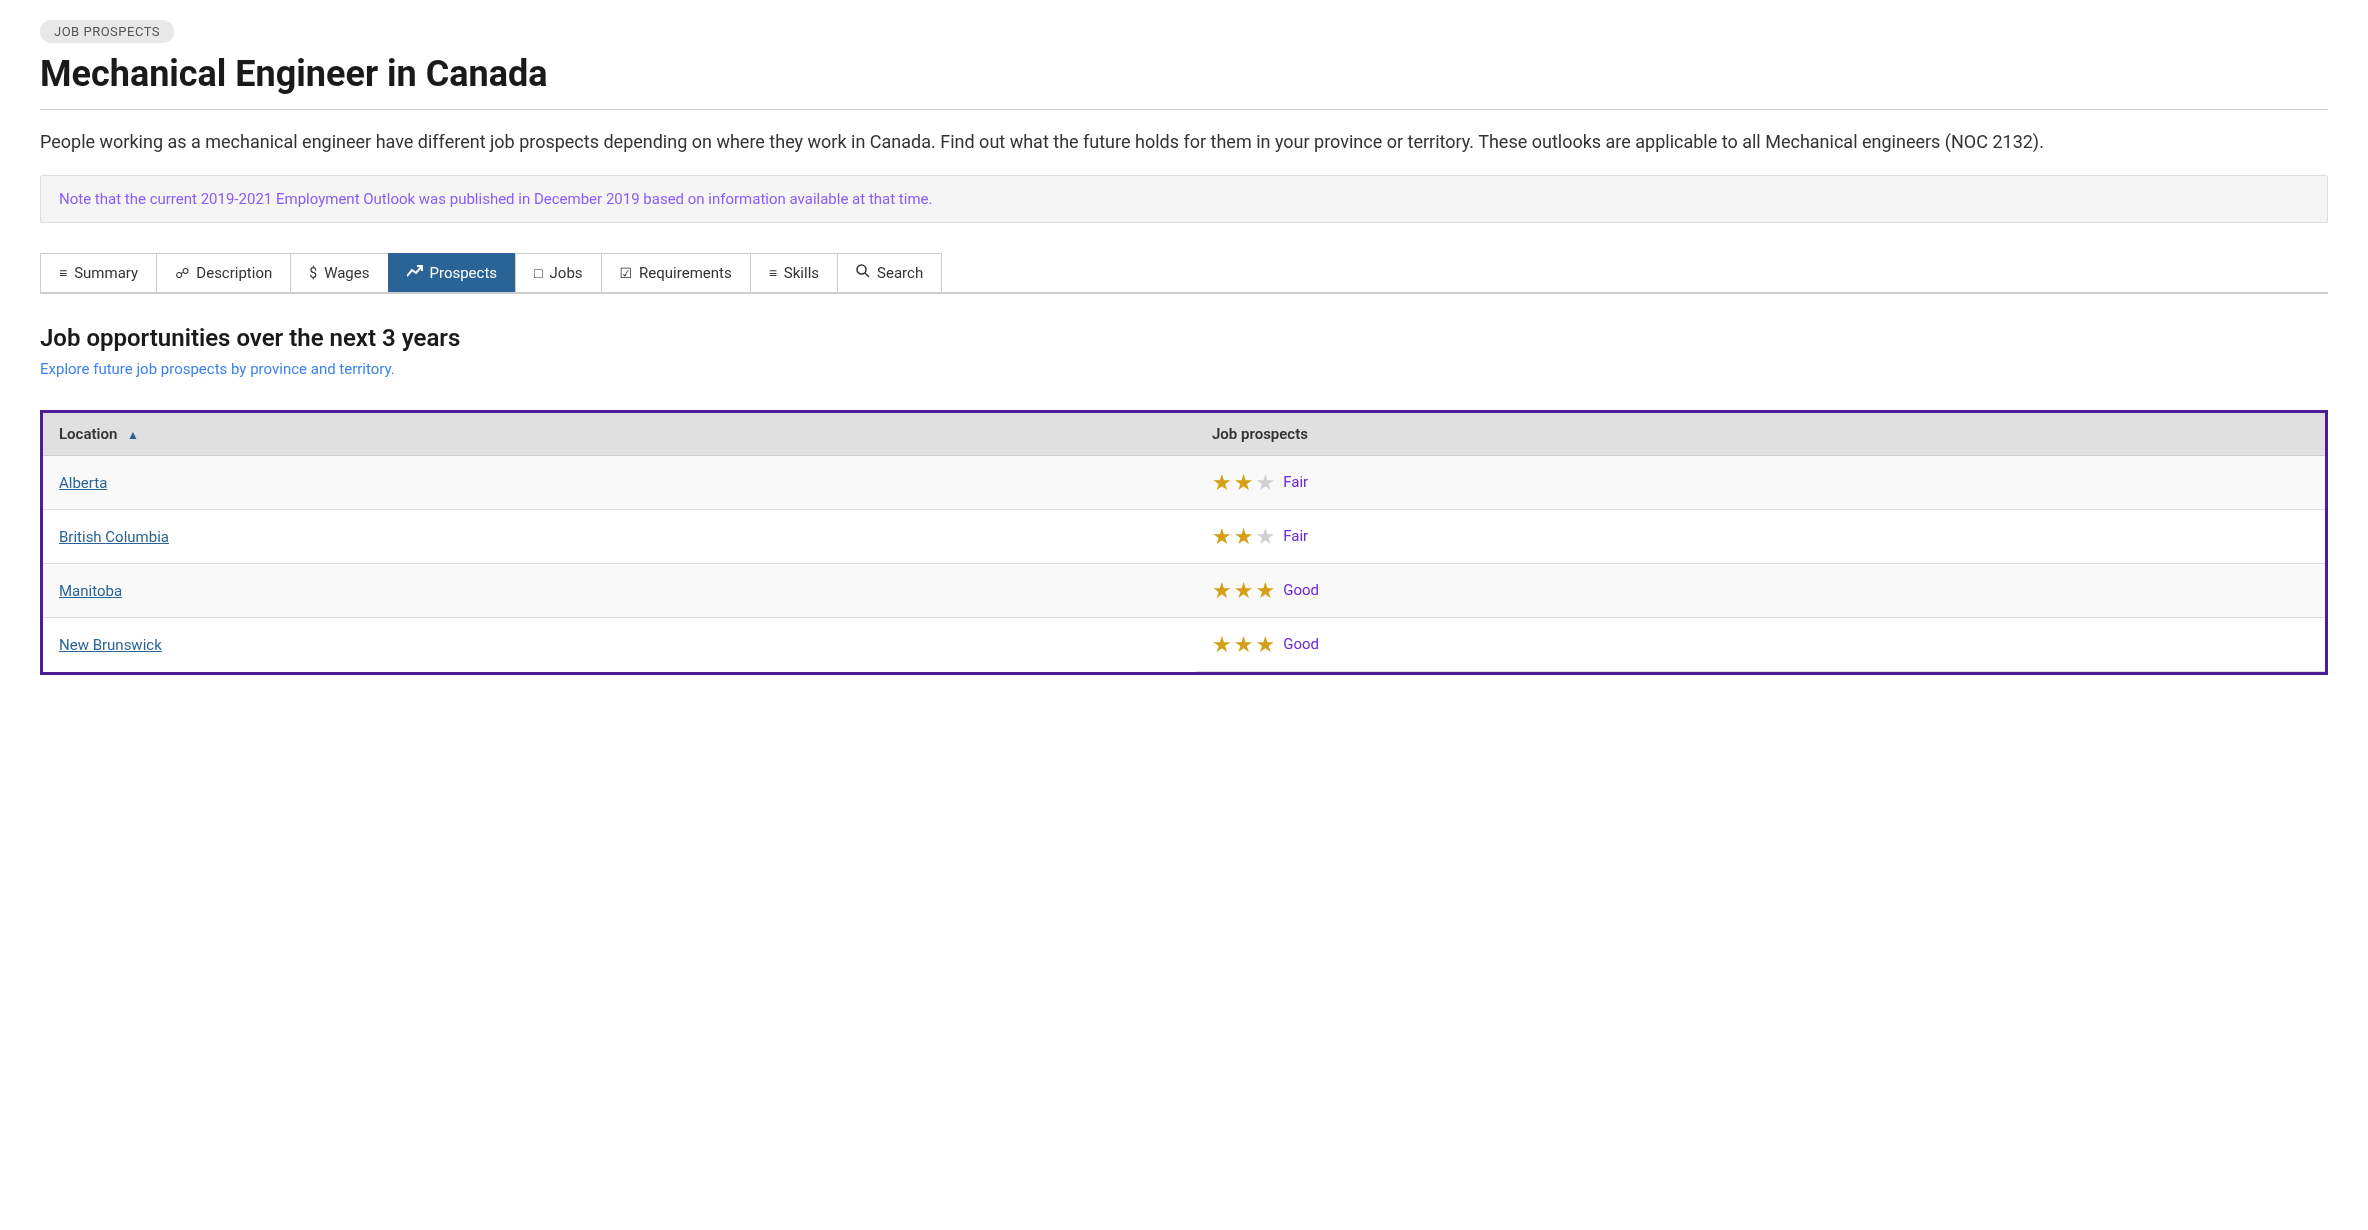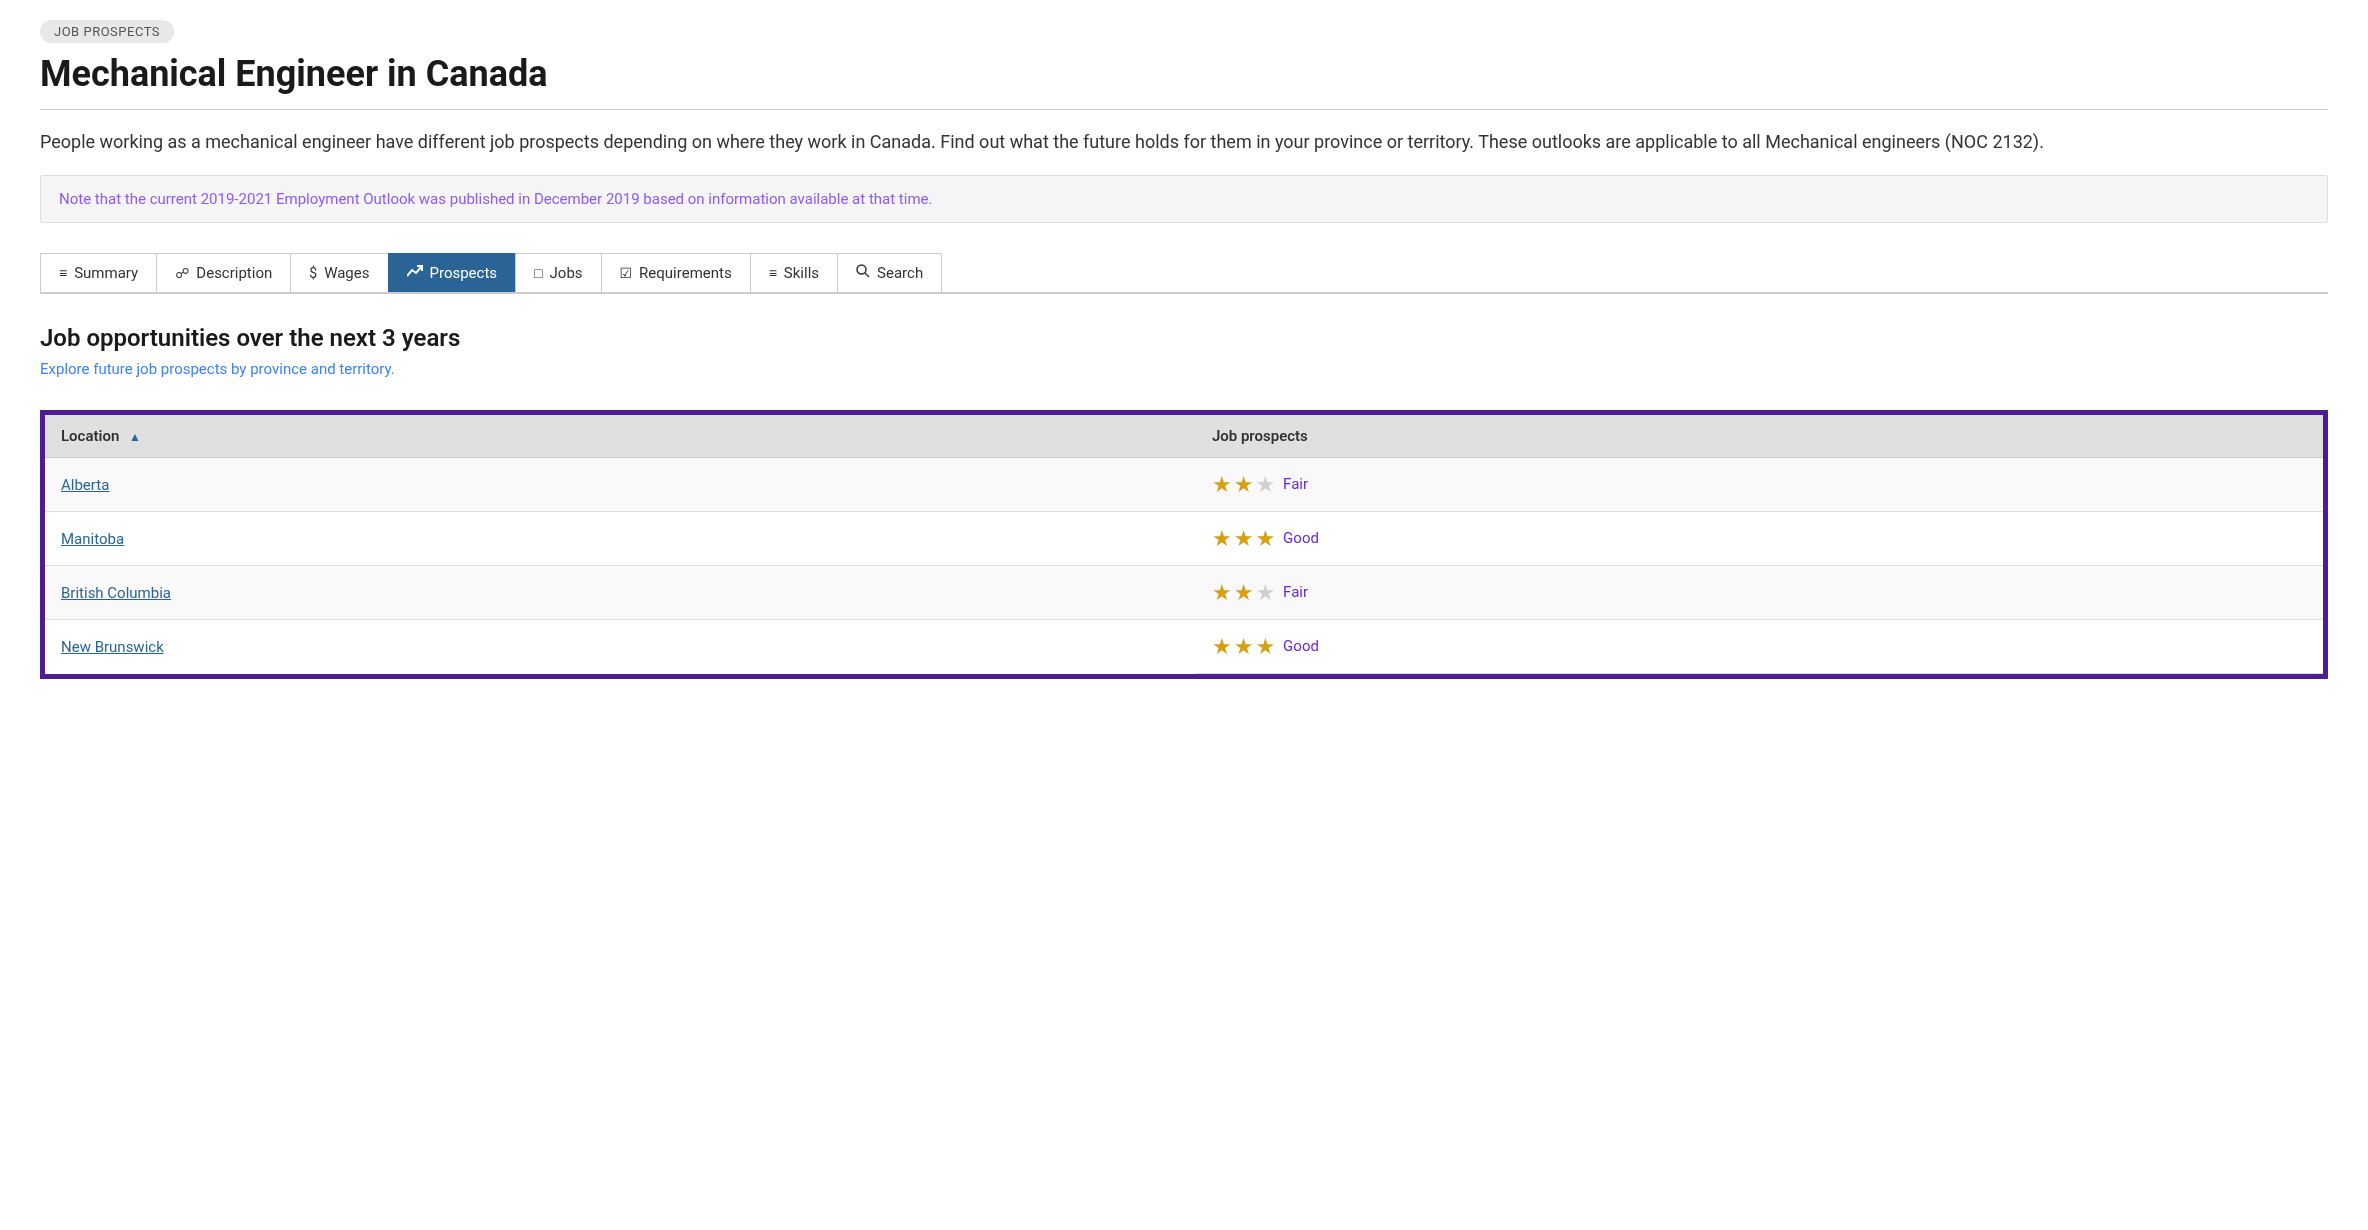--- a/index.html
+++ b/index.html
@@ -97,21 +97,21 @@
     .section-subtitle {
       font-size: 15px;
       color: #3b82f6;
       margin-bottom: 32px;
     }
 
     
     .prospects-table {
       width: 100%;
       border-collapse: collapse;
-      border: 5px solid #4c1d95;
+      border: 3px solid #4c1d95;
       font-size: 15px;
     }
 
     .prospects-table thead tr {
       background: #e0e0e0;
     }
 
     .prospects-table th {
       padding: 12px 16px;
       text-align: left;
@@ -266,42 +266,42 @@
         <td class="job-prospects-cell">
           <span class="stars">
             <span class="star">★</span>
             <span class="star">★</span>
             <span class="star empty">★</span>
           </span>
           <span class="prospect-label">Fair</span>
         </td>
       </tr>
       <tr>
-        <td><a class="location-link" href="#">Manitoba</a></td>
-        <td class="job-prospects-cell">
-          <span class="stars">
-            <span class="star">★</span>
-            <span class="star">★</span>
-            <span class="star">★</span>
-          </span>
-          <span class="prospect-label">Good</span>
-        </td>
-      </tr>
-      <tr>
         <td><a class="location-link" href="#">British Columbia</a></td>
         <td class="job-prospects-cell">
           <span class="stars">
             <span class="star">★</span>
             <span class="star">★</span>
             <span class="star empty">★</span>
           </span>
           <span class="prospect-label">Fair</span>
         </td>
       </tr>
       <tr>
+        <td><a class="location-link" href="#">Manitoba</a></td>
+        <td class="job-prospects-cell">
+          <span class="stars">
+            <span class="star">★</span>
+            <span class="star">★</span>
+            <span class="star">★</span>
+          </span>
+          <span class="prospect-label">Good</span>
+        </td>
+      </tr>
+      <tr>
         <td><a class="location-link" href="#">New Brunswick</a></td>
         <td class="job-prospects-cell">
           <span class="stars">
             <span class="star">★</span>
             <span class="star">★</span>
             <span class="star">★</span>
           </span>
           <span class="prospect-label">Good</span>
         </td>
       </tr>

